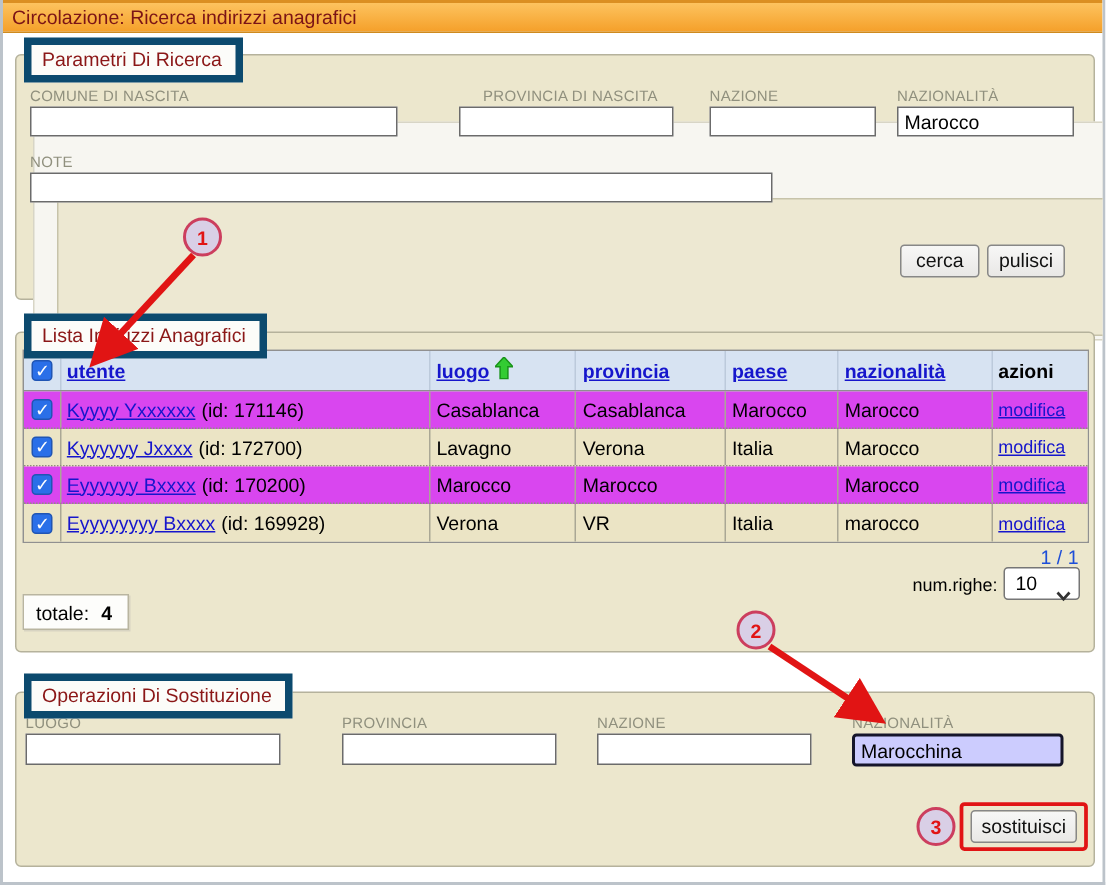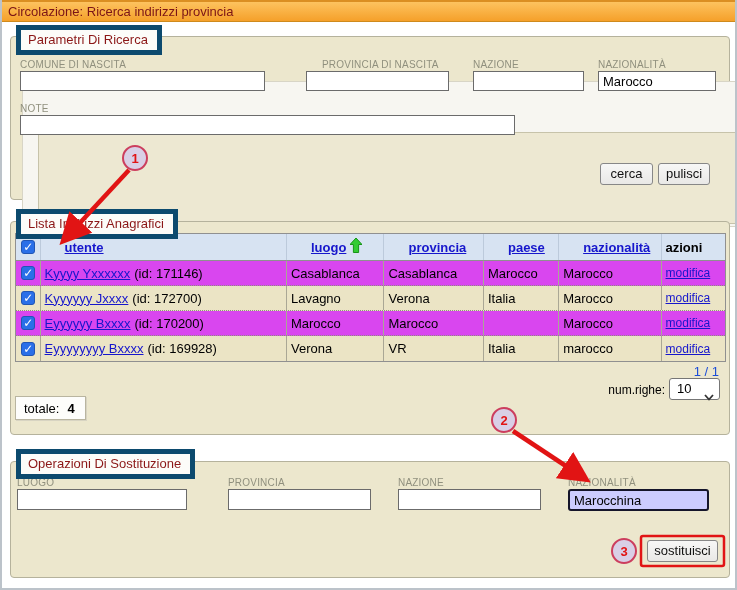--- a/index.html
+++ b/index.html
@@ -42,21 +42,21 @@
   .thead { background:#d7e3f2; height:27px; border-bottom:1px solid #8f8f8f; }
   .tbody-row { height:25px; border-bottom:1px dotted #90907d; }
   .tbody-row:last-child { border-bottom:none; }
   .bg-a { background:#d946ef; } .bg-b { background:#ebe4c5; }
   .cell { display:flex; align-items:center; padding:0 4px; overflow:hidden; white-space:nowrap;
     border-left:1px solid #aaa795; font-size:13px; color:#000; }
   .trow .cell:first-child { border-left:none; justify-content:center; }
   .thead .cell { border-left:1px solid #bccadb; font-weight:bold; }
   .c-chk { width:24px; } .c-ut { width:253px; } .c-lu { width:100px; } .c-pr { width:102px; }
   .c-pa { width:77px; } .c-na { width:105px; } .c-az { width:66px; }
-  .hlink { color:#1616cc; text-decoration:underline; font-weight:bold; cursor:pointer;margin-left:20px; }
+  .hlink { color:#1616cc; text-decoration:underline; font-weight:bold; cursor:pointer; }
   .rlink { color:#1616cc; text-decoration:underline; cursor:pointer; }
   .idtxt { color:#000; margin-left:4px; }
 
   .chk { width:14px; height:14px; background:#2a6fe8; border:1px solid #2055b4; border-radius:3px;
     position:relative; cursor:pointer; flex:0 0 auto; }
   .chk::after { content:"✓"; position:absolute; left:1.5px; top:-1px; color:#fff; font-size:12px; font-weight:bold; }
 
   .sorticon { display:inline-block; margin-left:4px; }
 
   .pageind { position:absolute; right:16px; top:364px; font-size:13px; color:#1d4ed8; }
@@ -76,21 +76,21 @@
     background:#d9cfe6; border:2px solid #cc3e5e; color:#e11414; font-size:13px; font-weight:bold;
     display:flex; align-items:center; justify-content:center; z-index:51; pointer-events:none; }
   #overlay { position:absolute; left:0; top:0; width:737px; height:590px; z-index:50; pointer-events:none; }
 </style>
 </head>
 <body>
 
 <div class="page">
 
   <div class="titlebar">
-    <span>Circolazione: Ricerca indirizzi provincia</span>
+    <span>Circolazione: Ricerca indirizzi anagrafici</span>
   </div>
 
   <div class="fieldset fs1">
     <div class="panel-light">
       <div class="panel-beige"></div>
     </div>
   </div>
   <div class="legend lg1">Parametri Di Ricerca</div>
 
   <div class="flabel" style="left:18px; top:59px;">COMUNE DI NASCITA</div>

